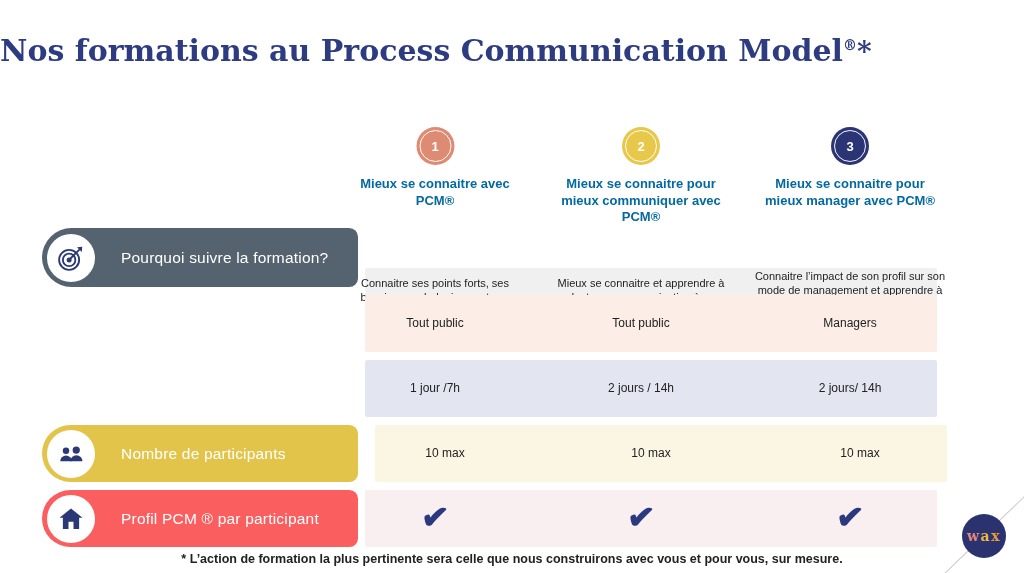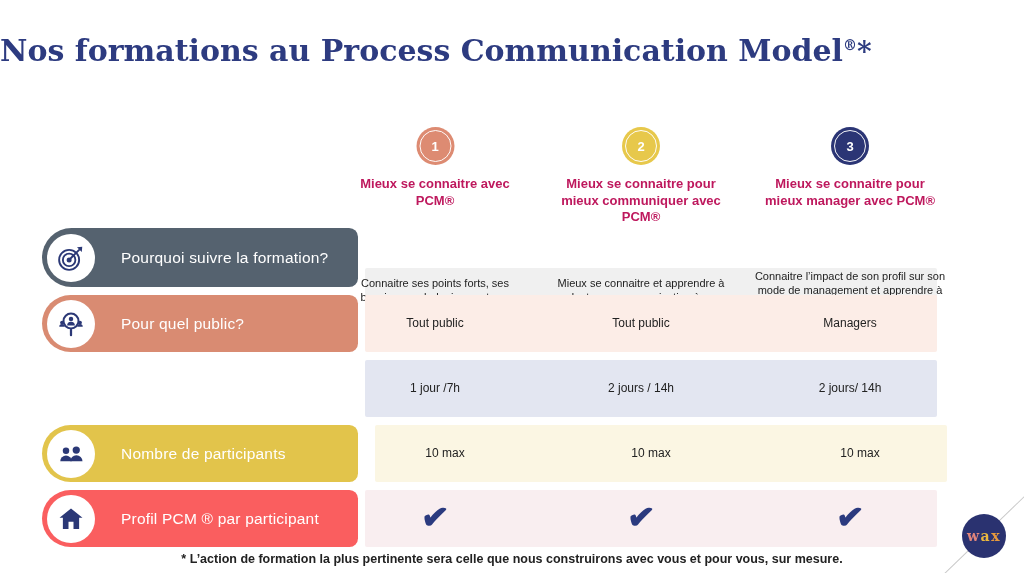--- a/index.html
+++ b/index.html
@@ -24,21 +24,21 @@
   .badge {
     position:relative; width:38px; height:38px; border-radius:50%;
     margin:0 auto 11px auto; display:flex; align-items:center; justify-content:center;
   }
   .badge .ring { position:absolute; left:3px; top:3px; right:3px; bottom:3px;
     border:1.5px solid rgba(255,255,255,0.95); border-radius:50%; }
   .badge .num { color:#ffffff; font-weight:700; font-size:13px; }
   .badge-1 { background:#dd8b72; }
   .badge-2 { background:#e7c84b; }
   .badge-3 { background:#2b3575; }
-  .col-head .htext { font-weight:700; font-size:13px; color:#be185d; line-height:1.28; }
+  .col-head .htext { font-weight:700; font-size:13px; color:#0369a1; line-height:1.28; }
   
   .t-row { position:absolute; left:0; width:1024px; }
   .r0 { top:228px; height:59px; }
   .r1 { top:295px; height:57px; }
   .r2 { top:360px; height:57px; }
   .r3 { top:425px; height:57px; }
   .r4 { top:490px; height:57px; }
   .band { position:absolute; left:365px; top:0; width:572px; height:100%; border-radius:2px; }
   .r0 .band { background:#f0f0f0;margin-top:40px; }
   .r1 .band { background:#fcede7; }
@@ -138,35 +138,20 @@
       <span class="pill-label">Pourquoi suivre la formation?</span>
     </div>
   </div>
 
   <div class="t-row r1">
     <div class="band">
       <div class="cell c1">Tout public</div>
       <div class="cell c2">Tout public</div>
       <div class="cell c3">Managers</div>
     </div>
-    <div class="pill">
-      <div class="pill-icon">
-        <svg width="30" height="30" viewBox="0 0 24 24">
-          <circle cx="4.8" cy="10.8" r="1.5" fill="#2b3876"></circle>
-          <path d="M2.6 14.2 a2.2 2.2 0 0 1 4.4 0 z" fill="#2b3876"></path>
-          <circle cx="19.2" cy="10.8" r="1.5" fill="#2b3876"></circle>
-          <path d="M17 14.2 a2.2 2.2 0 0 1 4.4 0 z" fill="#2b3876"></path>
-          <circle cx="12" cy="9.6" r="6" fill="#ffffff" stroke="#2b3876" stroke-width="1.6"></circle>
-          <circle cx="12" cy="8" r="1.8" fill="#2b3876"></circle>
-          <path d="M8.9 13.2 a3.1 3.1 0 0 1 6.2 0 z" fill="#2b3876"></path>
-          <rect x="11.1" y="15.8" width="1.8" height="6" rx="0.9" fill="#2b3876"></rect>
-        </svg>
-      </div>
-      <span class="pill-label">Pour quel public?</span>
-    </div>
   </div>
 
   <div class="t-row r2">
     <div class="band">
       <div class="cell c1">1 jour /7h</div>
       <div class="cell c2">2 jours / 14h</div>
       <div class="cell c3">2 jours/ 14h</div>
     </div>
   </div>
 

